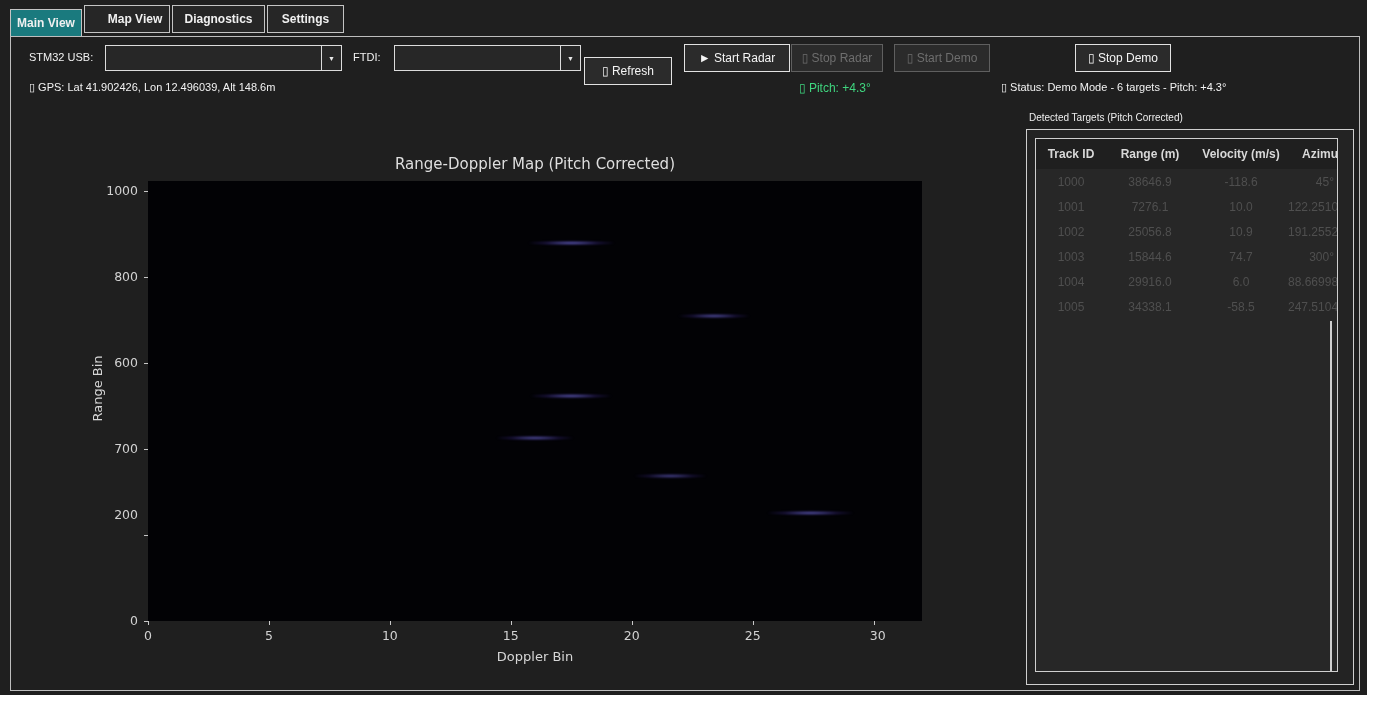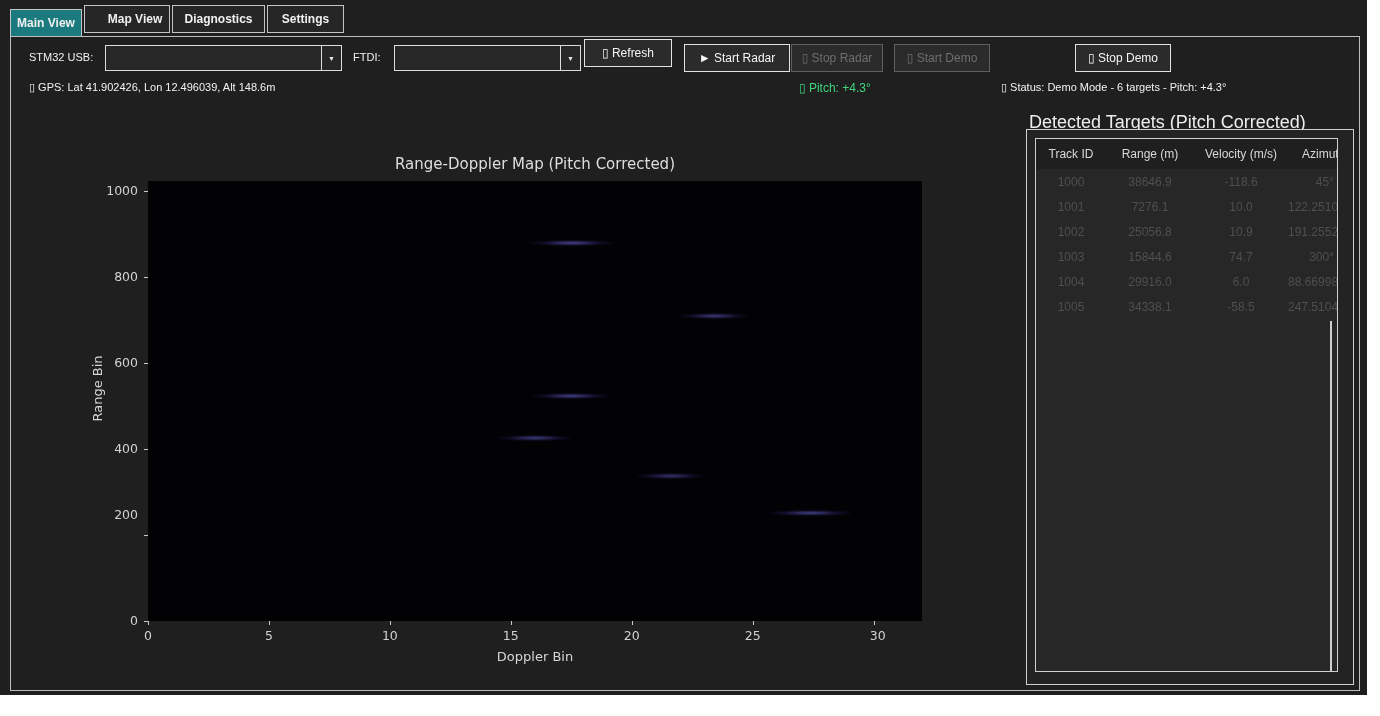--- a/index.html
+++ b/index.html
@@ -40,27 +40,27 @@
   .ylabel { position:absolute; left:46px; top:344px; width:80px; color:#d6d6d6; font-size:13px;
             font-family:"DejaVu Sans", sans-serif; transform:rotate(-90deg); transform-origin:center; text-align:center; }
   .xlabel { position:absolute; left:137px; top:612px; width:774px; text-align:center; color:#d6d6d6;
             font-size:13px; font-family:"DejaVu Sans", sans-serif; }
   .tick-label { position:absolute; color:#d2d2d2; font-size:12.5px; font-family:"DejaVu Sans", sans-serif;
                 white-space:nowrap; }
   .xtick-mark { position:absolute; width:1px; height:4px; background:#c8c8c8; top:584px; }
   .ytick-mark { position:absolute; height:1px; width:4px; background:#c8c8c8; left:133px; }
 
   
-  .panel-caption { position:absolute; left:1018px; top:75px; color:#eeeeee; font-size:18px; }
+  .panel-caption { position:absolute; left:1018px; top:75px; color:#eeeeee; font-size:10px; }
   .groupbox { position:absolute; left:1015px; top:92px; width:328px; height:556px;
               border:1px solid #cfcfcf; background:#232323; }
   .table-frame { position:absolute; left:8px; top:8px; width:303px; height:534px;
                  border:1px solid #cfcfcf; background:#272727; overflow:hidden; }
   .thead { display:grid; grid-template-columns:70px 88px 94px 1fr; height:30px;
-           background:#1f1f1f; align-items:center; }
+           background:#1f1f1f; align-items:center;font-weight:bold; }
   .thead .hc { color:#d8d8d8; font-size:12px; text-align:center; overflow:hidden; white-space:nowrap; }
   .thead .hc:last-child { text-align:left; padding-left:14px; }
   .trow { display:grid; grid-template-columns:70px 88px 94px 1fr; height:25px; align-items:center; }
   .trow .tc { color:#4f4f4f; font-size:12px; text-align:center; white-space:nowrap; overflow:hidden; }
   .trow .tc:last-child { text-align:right; padding-right:3px; }
   .vscroll-thumb { position:absolute; right:5px; top:182px; width:2px; height:350px; background:#cfcfcf; }
 </style>
 </head>
 <body>
 
@@ -93,21 +93,21 @@
       </div>
 
       <div class="lbl" style="left:342px; top:14px;">FTDI:</div>
       <div class="combo" style="left:383px; top:8px; width:187px;">
         <span></span>
         <div class="arrowbox">
           <span>▼</span>
         </div>
       </div>
 
-      <div class="btn" style="left:573px; top:2px; width:88px;">▯ Refresh</div>
+      <div class="btn" style="left:573px; top:20px; width:88px;">▯ Refresh</div>
       <div class="btn" style="left:673px; top:7px; width:106px;">► Start Radar</div>
       <div class="btn disabled" style="left:780px; top:7px; width:92px;">▯ Stop Radar</div>
       <div class="btn disabled" style="left:883px; top:7px; width:96px;">▯ Start Demo</div>
       <div class="btn" style="left:1064px; top:7px; width:96px;">▯ Stop Demo</div>
 
       <div class="lbl" style="left:18px; top:44px;">▯ GPS: Lat 41.902426, Lon 12.496039, Alt 148.6m</div>
       <div class="pitch-note" id="pitch-note" style="left: 788px; top: 44px; color: rgb(63, 214, 127);">▯ Pitch: +4.3°</div>
       <div class="lbl" style="left:990px; top:44px;">▯ Status: Demo Mode - 6 targets - Pitch: +4.3°</div>
 
       <div class="chart-title">Range-Doppler Map (Pitch Corrected)</div>
@@ -134,21 +134,21 @@
           <div class="tick-label" style="left: 608.75px; top: 591px; width: 24px; text-align: center;">20</div>
           <div class="xtick-mark" style="left: 741.688px;"></div>
           <div class="tick-label" style="left: 729.688px; top: 591px; width: 24px; text-align: center;">25</div>
           <div class="xtick-mark" style="left: 862.625px;"></div>
           <div class="tick-label" style="left: 850.625px; top: 591px; width: 24px; text-align: right;">30</div>
           <div class="ytick-mark" style="top: 584px;"></div>
           <div class="tick-label" style="left: 83px; top: 576px; width: 44px; text-align: right;">0</div>
           <div class="ytick-mark" style="top: 497.978px;"></div>
           <div class="tick-label" style="left: 83px; top: 470px; width: 44px; text-align: right;">200</div>
           <div class="ytick-mark" style="top: 411.957px;"></div>
-          <div class="tick-label" style="left: 83px; top: 403.957px; width: 44px; text-align: right;">400</div>
+          <div class="tick-label" style="left: 83px; top: 403.957px; width: 44px; text-align: right;">700</div>
           <div class="ytick-mark" style="top: 325.935px;"></div>
           <div class="tick-label" style="left: 83px; top: 317.935px; width: 44px; text-align: right;">600</div>
           <div class="ytick-mark" style="top: 239.914px;"></div>
           <div class="tick-label" style="left: 83px; top: 231.914px; width: 44px; text-align: right;">800</div>
           <div class="ytick-mark" style="top: 153.892px;"></div>
           <div class="tick-label" style="left: 83px; top: 145.892px; width: 44px; text-align: right;">1000</div>
         </div>
 
       <div class="panel-caption">Detected Targets (Pitch Corrected)</div>
       <div class="groupbox">

